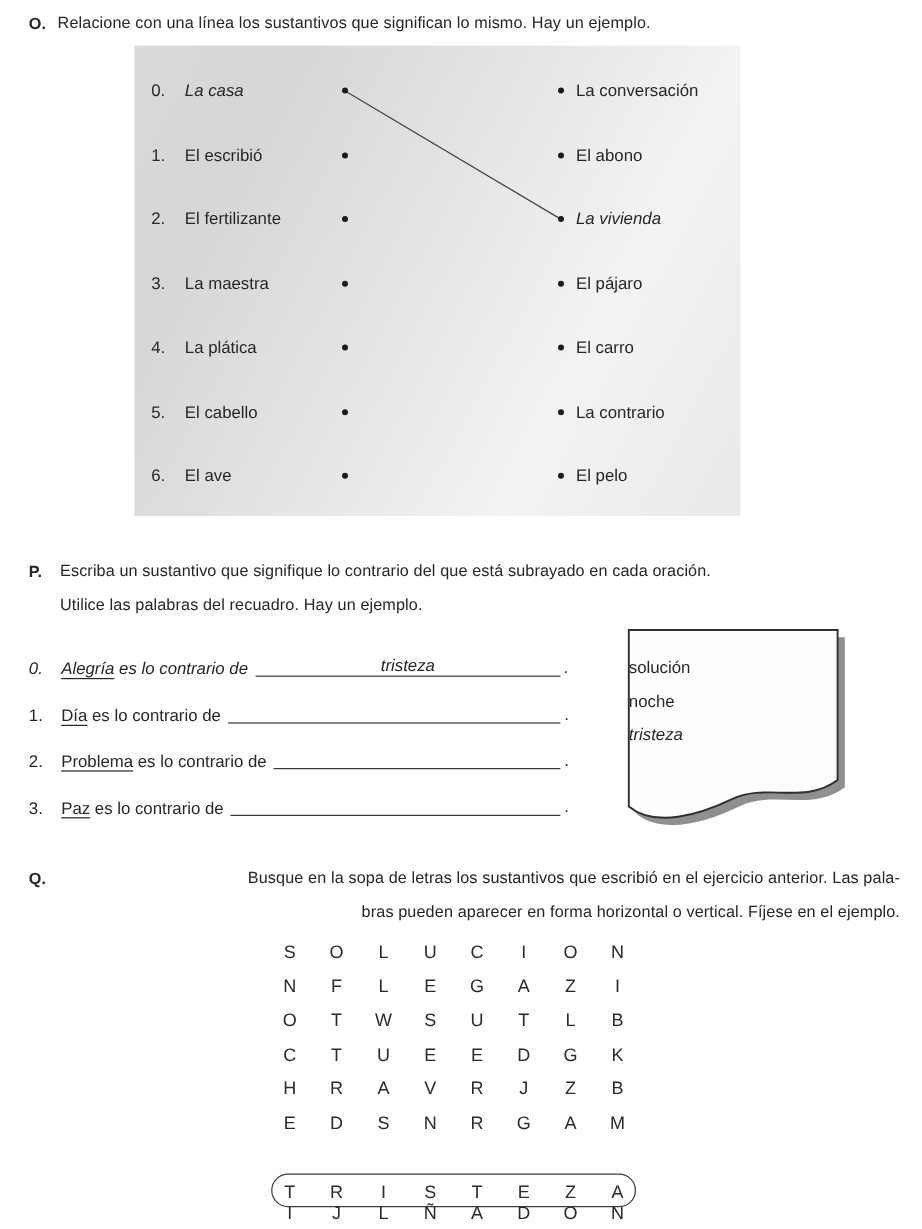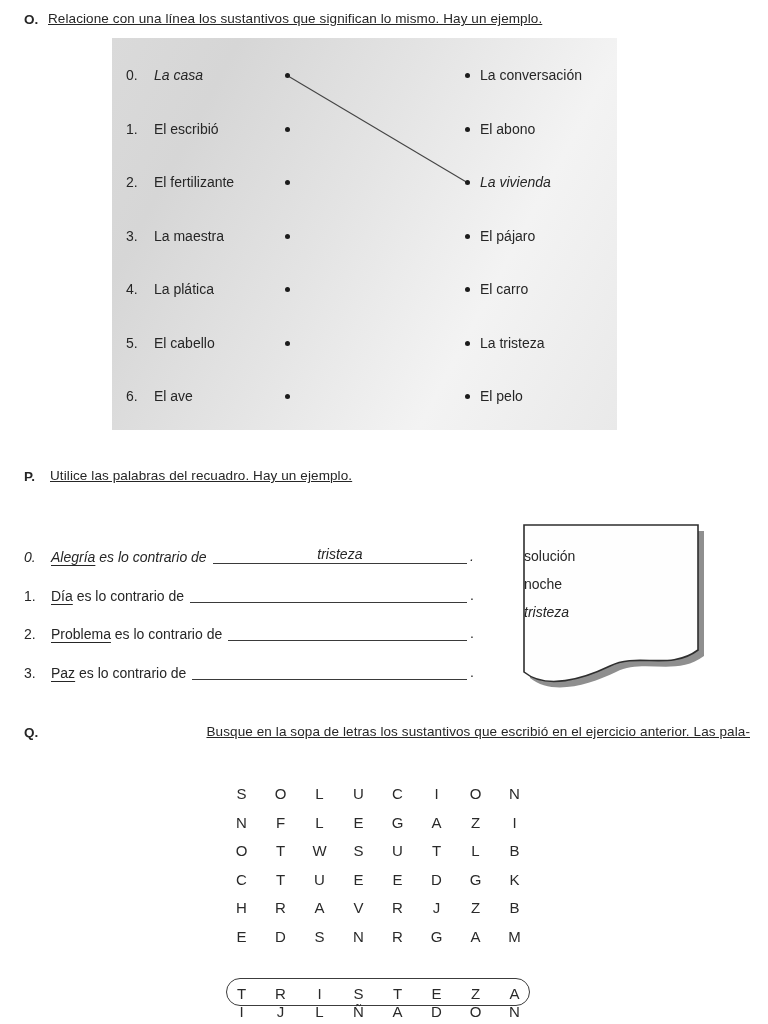--- a/index.html
+++ b/index.html
@@ -3,21 +3,21 @@
 <meta charset="utf-8">
 <style>
   html,body{margin:0;padding:0;background:#ffffff;}
   #page{
     position:relative;width:768px;height:1024px;overflow:hidden;
     font-family:"Liberation Sans","DejaVu Sans",sans-serif;
     color:#262626;background:#ffffff;
   }
   .abs{position:absolute;}
   .it{font-style:italic;}
-  .instr{font-size:13.5px;line-height:28px;letter-spacing:.1px;text-decoration:underline;}
+  .instr{font-size:13.5px;line-height:28px;letter-spacing:.1px;}
   .sec-label{font-size:13.5px;font-weight:bold;}
 
   
   #matching-panel{
     left:112px;top:38px;width:505px;height:392px;
     background:linear-gradient(118deg,#dadada 0%,#d6d6d6 18%,#e4e4e4 45%,#f3f3f3 72%,#e9e9e9 100%);
   }
   .m-row{position:absolute;left:0;right:0;height:21px;line-height:21px;font-size:14px;}
   .m-num{position:absolute;left:14px;}
   .m-term{position:absolute;left:42px;white-space:nowrap;}
@@ -95,34 +95,35 @@
           <span class="m-term">La plática</span>
           <span class="dot l"></span>
           <span class="dot r"></span>
           <span class="m-term right">El carro</span>
         </div>
         <div class="m-row" style="top: 294.5px;">
           <span class="m-num">5.</span>
           <span class="m-term">El cabello</span>
           <span class="dot l"></span>
           <span class="dot r"></span>
-          <span class="m-term right">La tristeza</span>
+          <span class="m-term right">La contrario</span>
         </div>
         <div class="m-row" style="top: 348px;">
           <span class="m-num">6.</span>
           <span class="m-term">El ave</span>
           <span class="dot l"></span>
           <span class="dot r"></span>
           <span class="m-term right">El pelo</span>
         </div>
       </div>
   </div>
 
   <span class="abs sec-label" style="left:24px;top:469px;">P.</span>
   <div class="abs instr" style="left:50px;top:462px;width:700px;">
+    <div>Escriba un sustantivo que signifique lo contrario del que está subrayado en cada oración.</div>
     <div>Utilice las palabras del recuadro. Hay un ejemplo.</div>
   </div>
   <div id="p-items">
       <div class="p-item it" style="top: 546px;">
         <span class="p-num">0.</span>
         <span class="p-text"><span class="p-under">Alegría</span><span> es lo contrario de</span></span>
         <span class="p-blank">
           <span class="p-answer">tristeza</span>
         </span>
         <span class="p-period">.</span>
@@ -155,20 +156,21 @@
     <div id="word-box-words">
         <div>solución</div>
         <div>noche</div>
         <div class="it">tristeza</div>
       </div>
   </div>
 
   <span class="abs sec-label" style="left:24px;top:725px;">Q.</span>
   <div class="abs instr" style="left:50px;top:718px;width:700px;text-align:right;">
     <div>Busque en la sopa de letras los sustantivos que escribió en el ejercicio anterior. Las pala-</div>
+    <div>bras pueden aparecer en forma horizontal o vertical. Fíjese en el ejemplo.</div>
   </div>
 
   <div id="letter-grid" class="abs">
     <div id="grid-oval"></div>
     <div id="grid-rows">
         <div class="g-row" style="top: 0px;"><span class="g-cell">S</span><span class="g-cell">O</span><span class="g-cell">L</span><span class="g-cell">U</span><span class="g-cell">C</span><span class="g-cell">I</span><span class="g-cell">O</span><span class="g-cell">N</span></div>
         <div class="g-row" style="top: 28.6px;"><span class="g-cell">N</span><span class="g-cell">F</span><span class="g-cell">L</span><span class="g-cell">E</span><span class="g-cell">G</span><span class="g-cell">A</span><span class="g-cell">Z</span><span class="g-cell">I</span></div>
         <div class="g-row" style="top: 57.2px; text-decoration: underline;"><span class="g-cell">O</span><span class="g-cell">T</span><span class="g-cell">W</span><span class="g-cell">S</span><span class="g-cell">U</span><span class="g-cell">T</span><span class="g-cell">L</span><span class="g-cell">B</span></div>
         <div class="g-row" style="top: 85.8px;"><span class="g-cell">C</span><span class="g-cell">T</span><span class="g-cell">U</span><span class="g-cell">E</span><span class="g-cell">E</span><span class="g-cell">D</span><span class="g-cell">G</span><span class="g-cell">K</span></div>
         <div class="g-row" style="top: 114.4px;"><span class="g-cell">H</span><span class="g-cell">R</span><span class="g-cell">A</span><span class="g-cell">V</span><span class="g-cell">R</span><span class="g-cell">J</span><span class="g-cell">Z</span><span class="g-cell">B</span></div>

